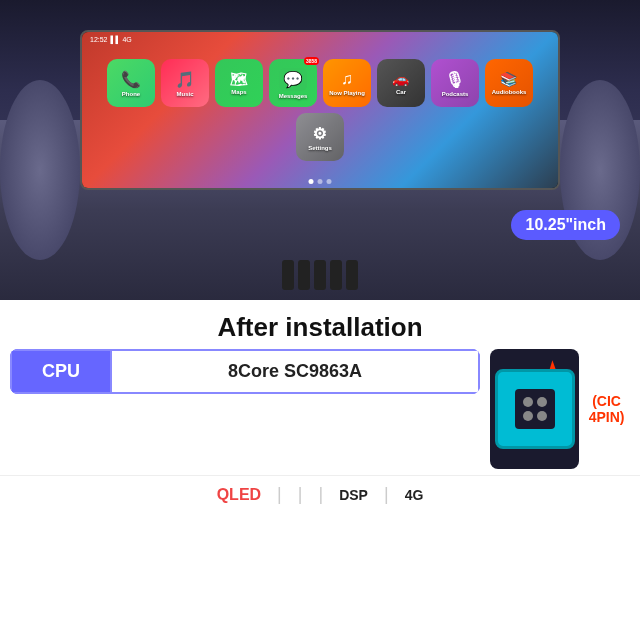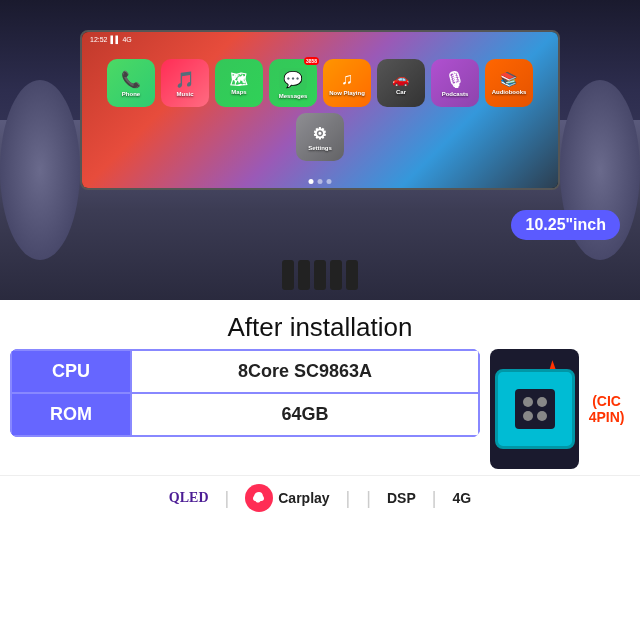--- a/index.html
+++ b/index.html
@@ -125,21 +125,21 @@
       padding: 6px 14px;
       font-size: 16px;
       font-weight: bold;
       z-index: 10;
     }
 
     
     .section-title {
       text-align: center;
       font-size: 26px;
-      font-weight: normal;
+      font-weight: bold;
       color: #111;
       margin: 8px 0 6px 0;
       padding: 0 10px;
     }
 
     
     .specs-connector {
       display: flex;
       flex-direction: row;
       align-items: flex-start;
@@ -160,21 +160,21 @@
       padding: 10px 12px;
       font-size: 18px;
       font-weight: bold;
       border: 2px solid #8888ff;
     }
 
     .spec-label {
       background: #6666ff;
       color: white;
       text-align: center;
-      width: 120px;
+      width: 100px;
     }
 
     .spec-value {
       background: white;
       color: #222;
       text-align: center;
     }
 
     
     .connector-section {
@@ -297,23 +297,22 @@
       align-items: center;
       justify-content: center;
       color: white;
       font-size: 11px;
       font-weight: bold;
     }
 
     
     .qled-text {
       font-weight: bold;
-      font-size: 14px;
-      color: #4c1d95;
-      font-family: Liberation Serif, serif;
+      font-size: 16px;
+      color: #ef4444;
     }
 
     
     .status-bar {
       position: absolute;
       top: 4px;
       left: 8px;
       font-size: 7px;
       color: white;
       display: flex;
@@ -452,24 +451,20 @@
 <div style="background:#fff; padding: 4px 0;">
   <div class="section-title">After installation</div>
 
   <div class="specs-connector">
 
     <table class="specs-table">
       <tbody>
           <tr>
         <td class="spec-label">CPU</td>
         <td class="spec-value">8Core SC9863A</td>
-      </tr>
-      <tr>
-        <td class="spec-label">ROM</td>
-        <td class="spec-value">64GB</td>
       </tr>
     </tbody>
       </table>
 
     <div class="connector-section">
       <div class="connector-img">
 
         <div class="arrow-indicator">➤</div>
 
         <div class="plug-outer">
@@ -485,28 +480,20 @@
       </div>
       <div class="connector-label">(CIC 4PIN)</div>
     </div>
   </div>
 
   <div class="bottom-bar">
     <div class="bottom-item">
       <span class="qled-text">QLED</span>
     </div>
     <span class="bottom-divider">|</span>
-    <div class="bottom-item">
-      <div class="carplay-icon">
-        <svg width="16" height="16" viewBox="0 0 16 16">
-            <path d="M8 2C5.5 2 3.5 3.5 3 6c-.5.5-1 1.5-1 2.5 0 1.5 1 2.5 2 2.5h.5c.3.8 1 1.5 2.5 1.5s2.2-.7 2.5-1.5h1c1.5 0 2.5-1 2.5-2.5 0-1-.5-2-1-2.5C11.5 3.5 10.5 2 8 2z" fill="white"></path>
-          </svg>
-      </div>
-      <span>Carplay</span>
-    </div>
     <span class="bottom-divider">|</span>
     <span class="bottom-divider">|</span>
     <div class="bottom-item">
       <span>DSP</span>
     </div>
     <span class="bottom-divider">|</span>
     <div class="bottom-item">
       <span>4G</span>
     </div>
   </div>

